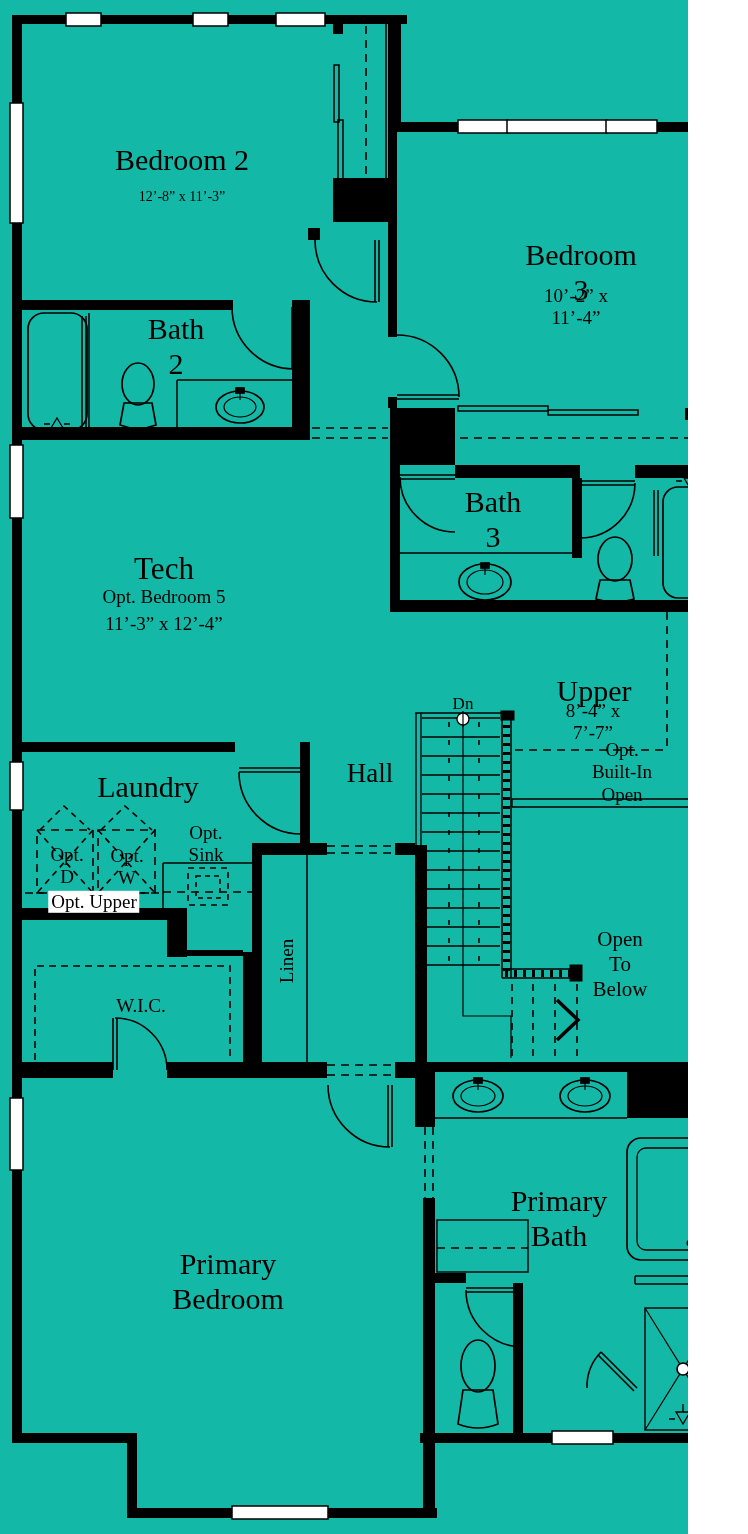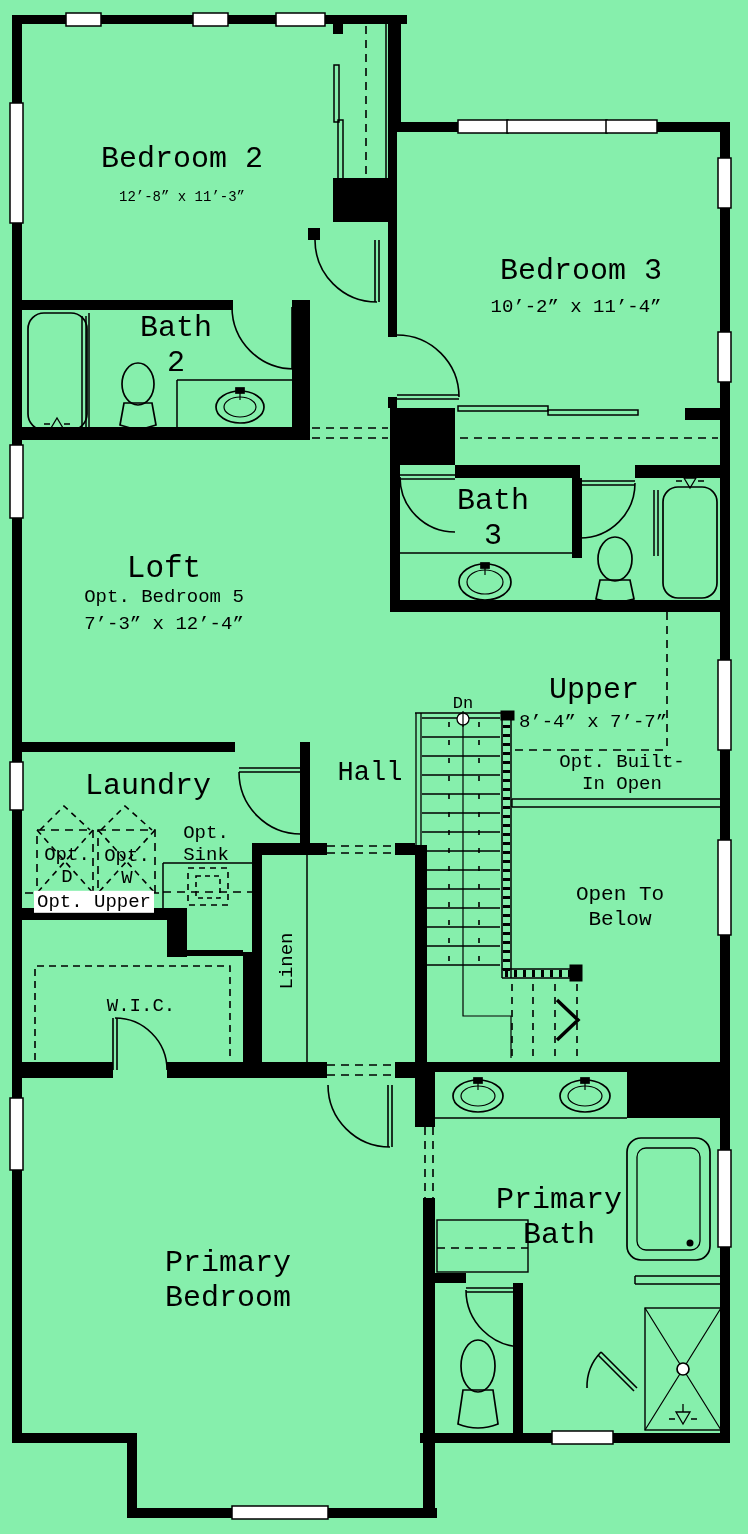--- a/index.html
+++ b/index.html
@@ -1,17 +1,17 @@
 <!DOCTYPE html>
 <html><head>
 <meta charset="utf-8">
 <style>
   html,body{margin:0;padding:0;background:#fff;}
-  .plan{position:relative;width:748px;height:1534px;background:#86efac;overflow:hidden;
-        font-family:Liberation Mono, monospace;color:#000;}
+  .plan{position:relative;width:688px;height:1534px;background:#14b8a6;overflow:hidden;
+        font-family:Liberation Serif, serif;color:#000;}
   .plan svg{position:absolute;left:0;top:0;}
   .lbl{position:absolute;transform:translate(-50%,-50%);text-align:center;
        white-space:pre-line;line-height:1.18;color:#000;}
   .lbl.rot{transform:translate(-50%,-50%) rotate(-90deg);}
   .lbl.bg{background:#fff;padding:0 3px;}
 </style>
 </head>
 <body>
 
 <div class="plan">
@@ -271,43 +271,43 @@
 <div class="lbl" style="left:182px;top:197px;font-size:14px">12’-8” x 11’-3”</div>
 
 <div class="lbl" style="left:581px;top:272px;font-size:30px">Bedroom 3</div>
 <div class="lbl" style="left:576px;top:307px;font-size:19px">10’-2” x 11’-4”</div>
 
 <div class="lbl" style="left:176px;top:346px;font-size:30px">Bath
 2</div>
 <div class="lbl" style="left:493px;top:519px;font-size:30px">Bath
 3</div>
 
-<div class="lbl" style="left:164px;top:569px;font-size:31px">Loft</div>
+<div class="lbl" style="left:164px;top:569px;font-size:31px">Tech</div>
 <div class="lbl" style="left:164px;top:597px;font-size:19px">Opt. Bedroom 5</div>
-<div class="lbl" style="left:164px;top:624px;font-size:19px">7’-3” x 12’-4”</div>
+<div class="lbl" style="left:164px;top:624px;font-size:19px">11’-3” x 12’-4”</div>
 
 <div class="lbl" style="left:594px;top:691px;font-size:30px">Upper</div>
 <div class="lbl" style="left:593px;top:722px;font-size:19px">8’-4” x 7’-7”</div>
 
 <div class="lbl" style="left:463px;top:704px;font-size:17px">Dn</div>
 <div class="lbl" style="left:622px;top:773px;font-size:19px">Opt. Built-In Open</div>
 <div class="lbl" style="left:370px;top:774px;font-size:27px">Hall</div>
 <div class="lbl" style="left:148px;top:787px;font-size:30px">Laundry</div>
 
 <div class="lbl" style="left:67px;top:866px;font-size:19px">Opt.
 D</div>
 <div class="lbl" style="left:127px;top:867px;font-size:19px">Opt.
 W</div>
 <div class="lbl" style="left:206px;top:844px;font-size:19px">Opt.
 Sink</div>
 <div class="lbl bg" style="left:94px;top:902px;font-size:19px">Opt. Upper</div>
 
 <div class="lbl rot" style="left:287px;top:961px;font-size:19px">Linen</div>
 <div class="lbl" style="left:141px;top:1006px;font-size:19px">W.I.C.</div>
-<div class="lbl" style="left:620px;top:908px;font-size:21px">Open To
+<div class="lbl" style="left:620px;top:964px;font-size:21px">Open To
 Below</div>
 
 <div class="lbl" style="left:228px;top:1281px;font-size:30px">Primary
 Bedroom</div>
 
 <div class="lbl" style="left:559px;top:1218px;font-size:30px">Primary
 Bath</div>
 
 </div>
 

